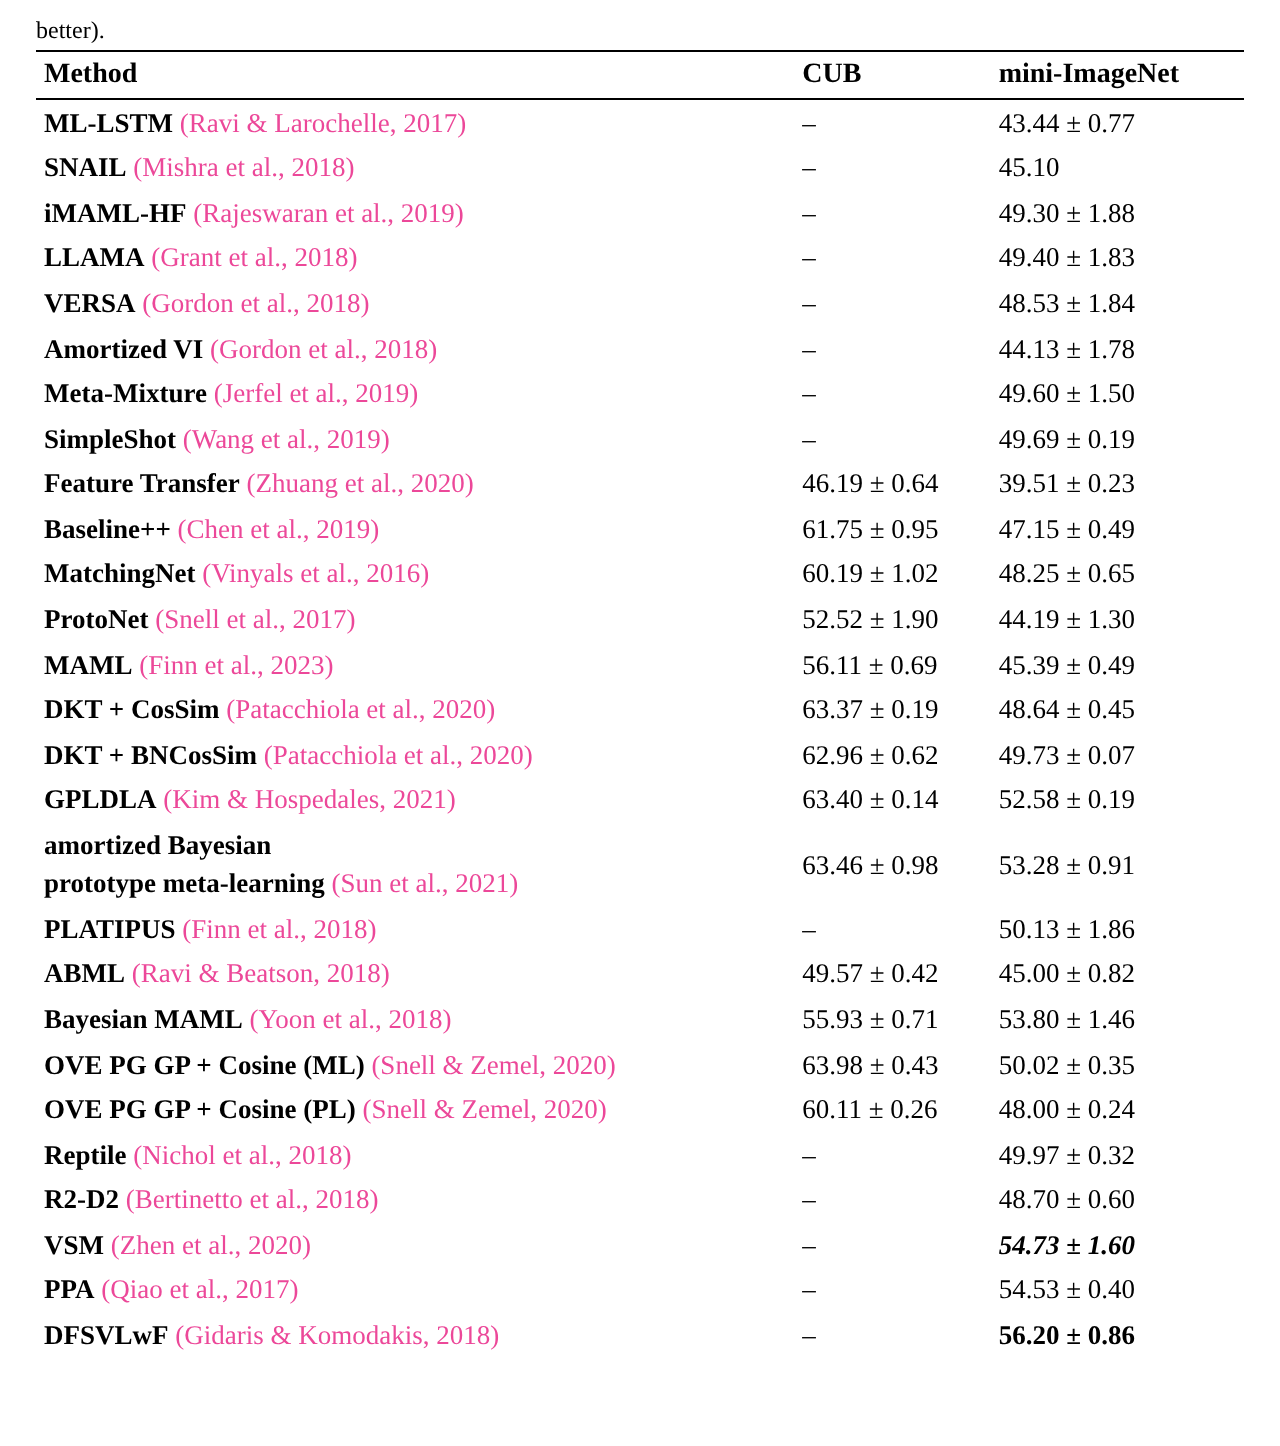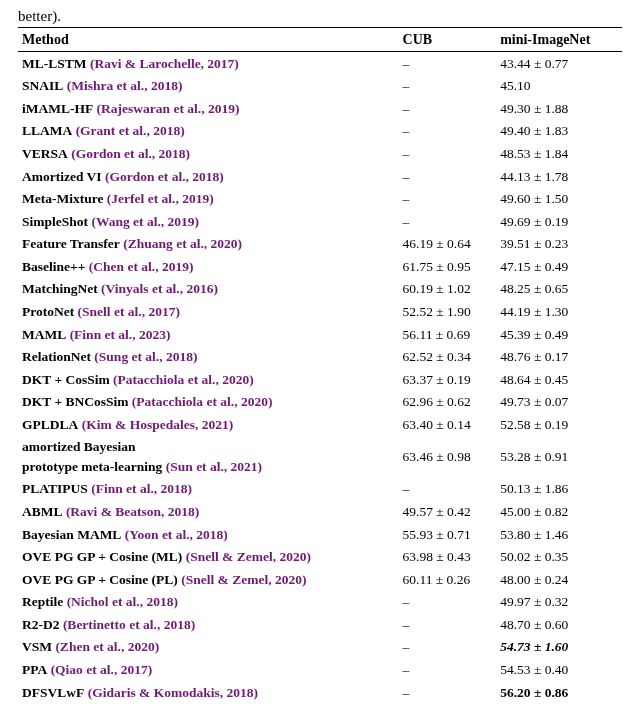--- a/index.html
+++ b/index.html
@@ -9,21 +9,21 @@
     }
     body {
       font-family: "Times New Roman", Times, serif;
       font-size: 13.5px;
       background: #fff;
       color: #000;
       width: 640px;
       padding: 8px 18px 12px 18px;
     }
     .pretext {
-      font-size: 15px;
+      font-size: 12px;
       margin-bottom: 2px;
     }
     table {
       border-collapse: collapse;
       width: 100%;
     }
     th, td {
       text-align: left;
       padding: 1.5px 4px;
       vertical-align: top;
@@ -39,22 +39,22 @@
     .hr-top {
       border-top: 1.5px solid #000;
     }
     .hr-mid {
       border-top: 1px solid #000;
     }
     .method-name {
       font-weight: bold;
     }
     .cite {
-      color: #701a75;
-      font-weight: bold;
+      color: #ec4899;
+      font-weight: normal;
     }
     .italic {
       font-style: italic;
       font-weight: bold;
     }
     .bold {
       font-weight: bold;
     }
     .method-cell {
       white-space: normal;
@@ -133,25 +133,20 @@
         <td class="method-cell"><span class="method-name">ProtoNet</span> <span class="cite">(Snell et al., 2017)</span></td>
         <td class="num"><span>52.52 ± 1.90</span></td>
         <td class="num"><span>44.19 ± 1.30</span></td>
       </tr>
       <tr>
         <td class="method-cell"><span class="method-name">MAML</span> <span class="cite">(Finn et al., 2023)</span></td>
         <td class="num"><span>56.11 ± 0.69</span></td>
         <td class="num"><span>45.39 ± 0.49</span></td>
       </tr>
       <tr>
-        <td class="method-cell"><span class="method-name">RelationNet</span> <span class="cite">(Sung et al., 2018)</span></td>
-        <td class="num"><span>62.52 ± 0.34</span></td>
-        <td class="num"><span>48.76 ± 0.17</span></td>
-      </tr>
-      <tr>
         <td class="method-cell"><span class="method-name">DKT + CosSim</span> <span class="cite">(Patacchiola et al., 2020)</span></td>
         <td class="num"><span>63.37 ± 0.19</span></td>
         <td class="num"><span>48.64 ± 0.45</span></td>
       </tr>
       <tr>
         <td class="method-cell"><span class="method-name">DKT + BNCosSim</span> <span class="cite">(Patacchiola et al., 2020)</span></td>
         <td class="num"><span>62.96 ± 0.62</span></td>
         <td class="num"><span>49.73 ± 0.07</span></td>
       </tr>
       <tr>

